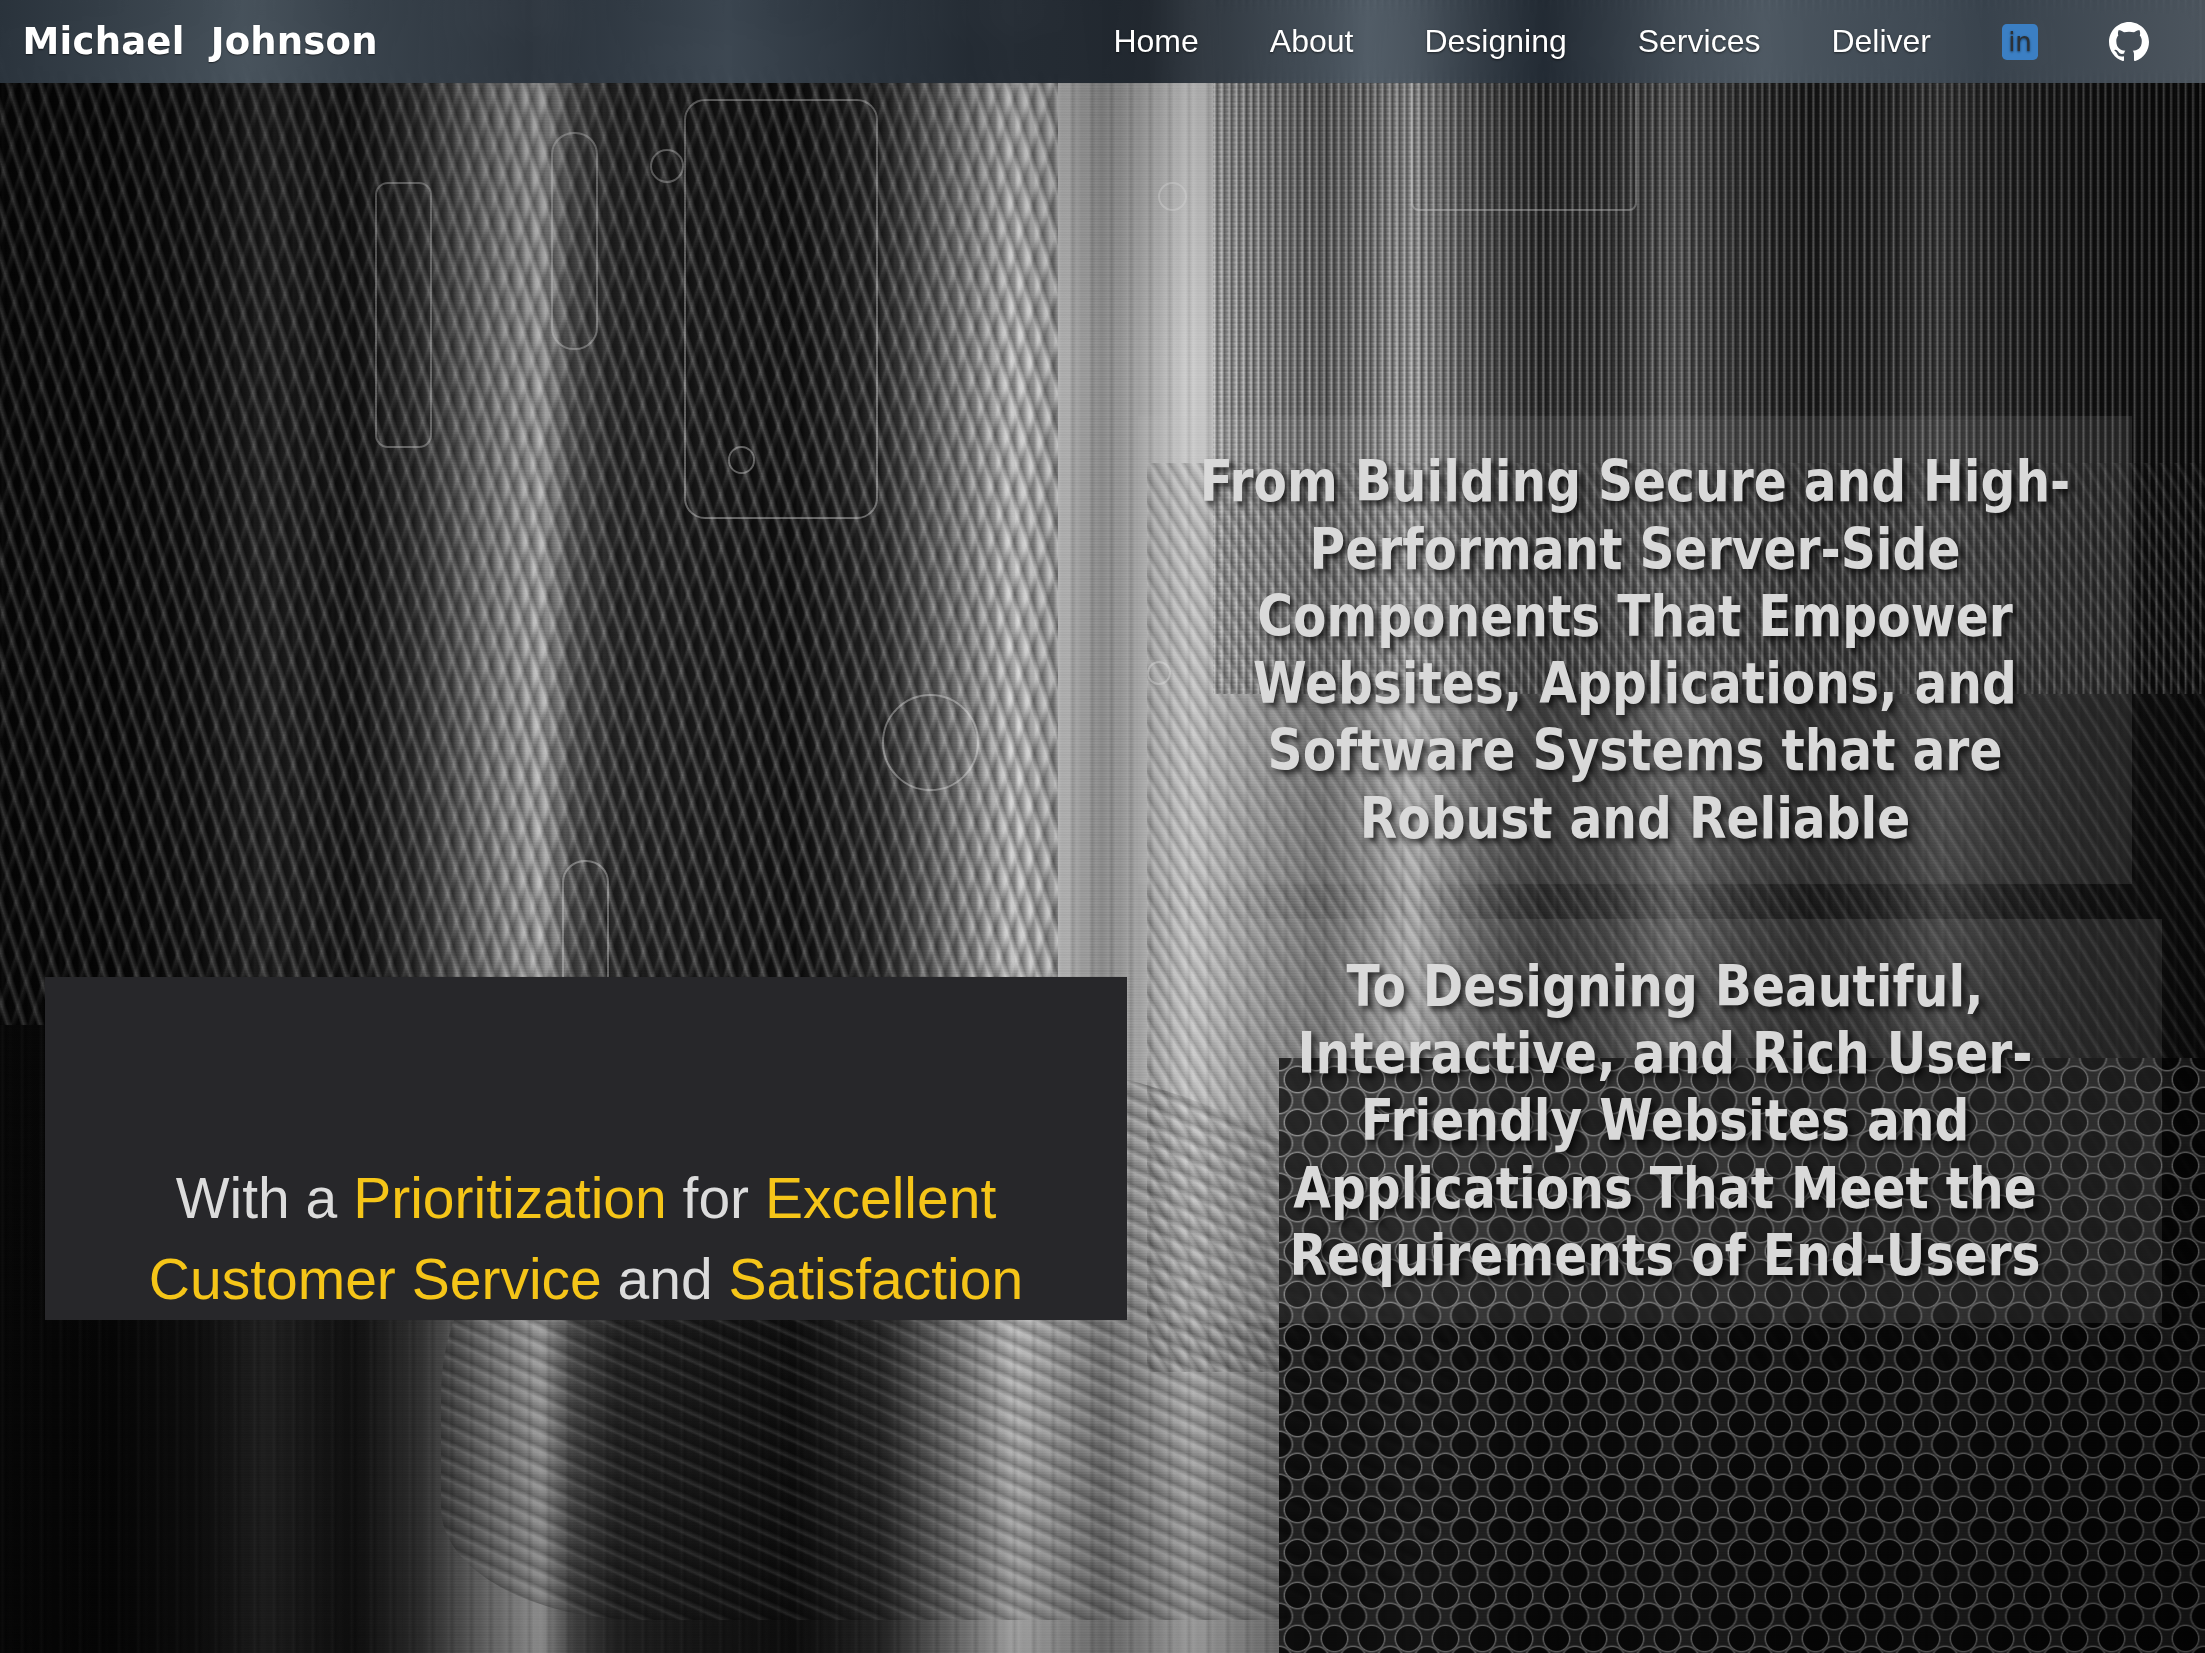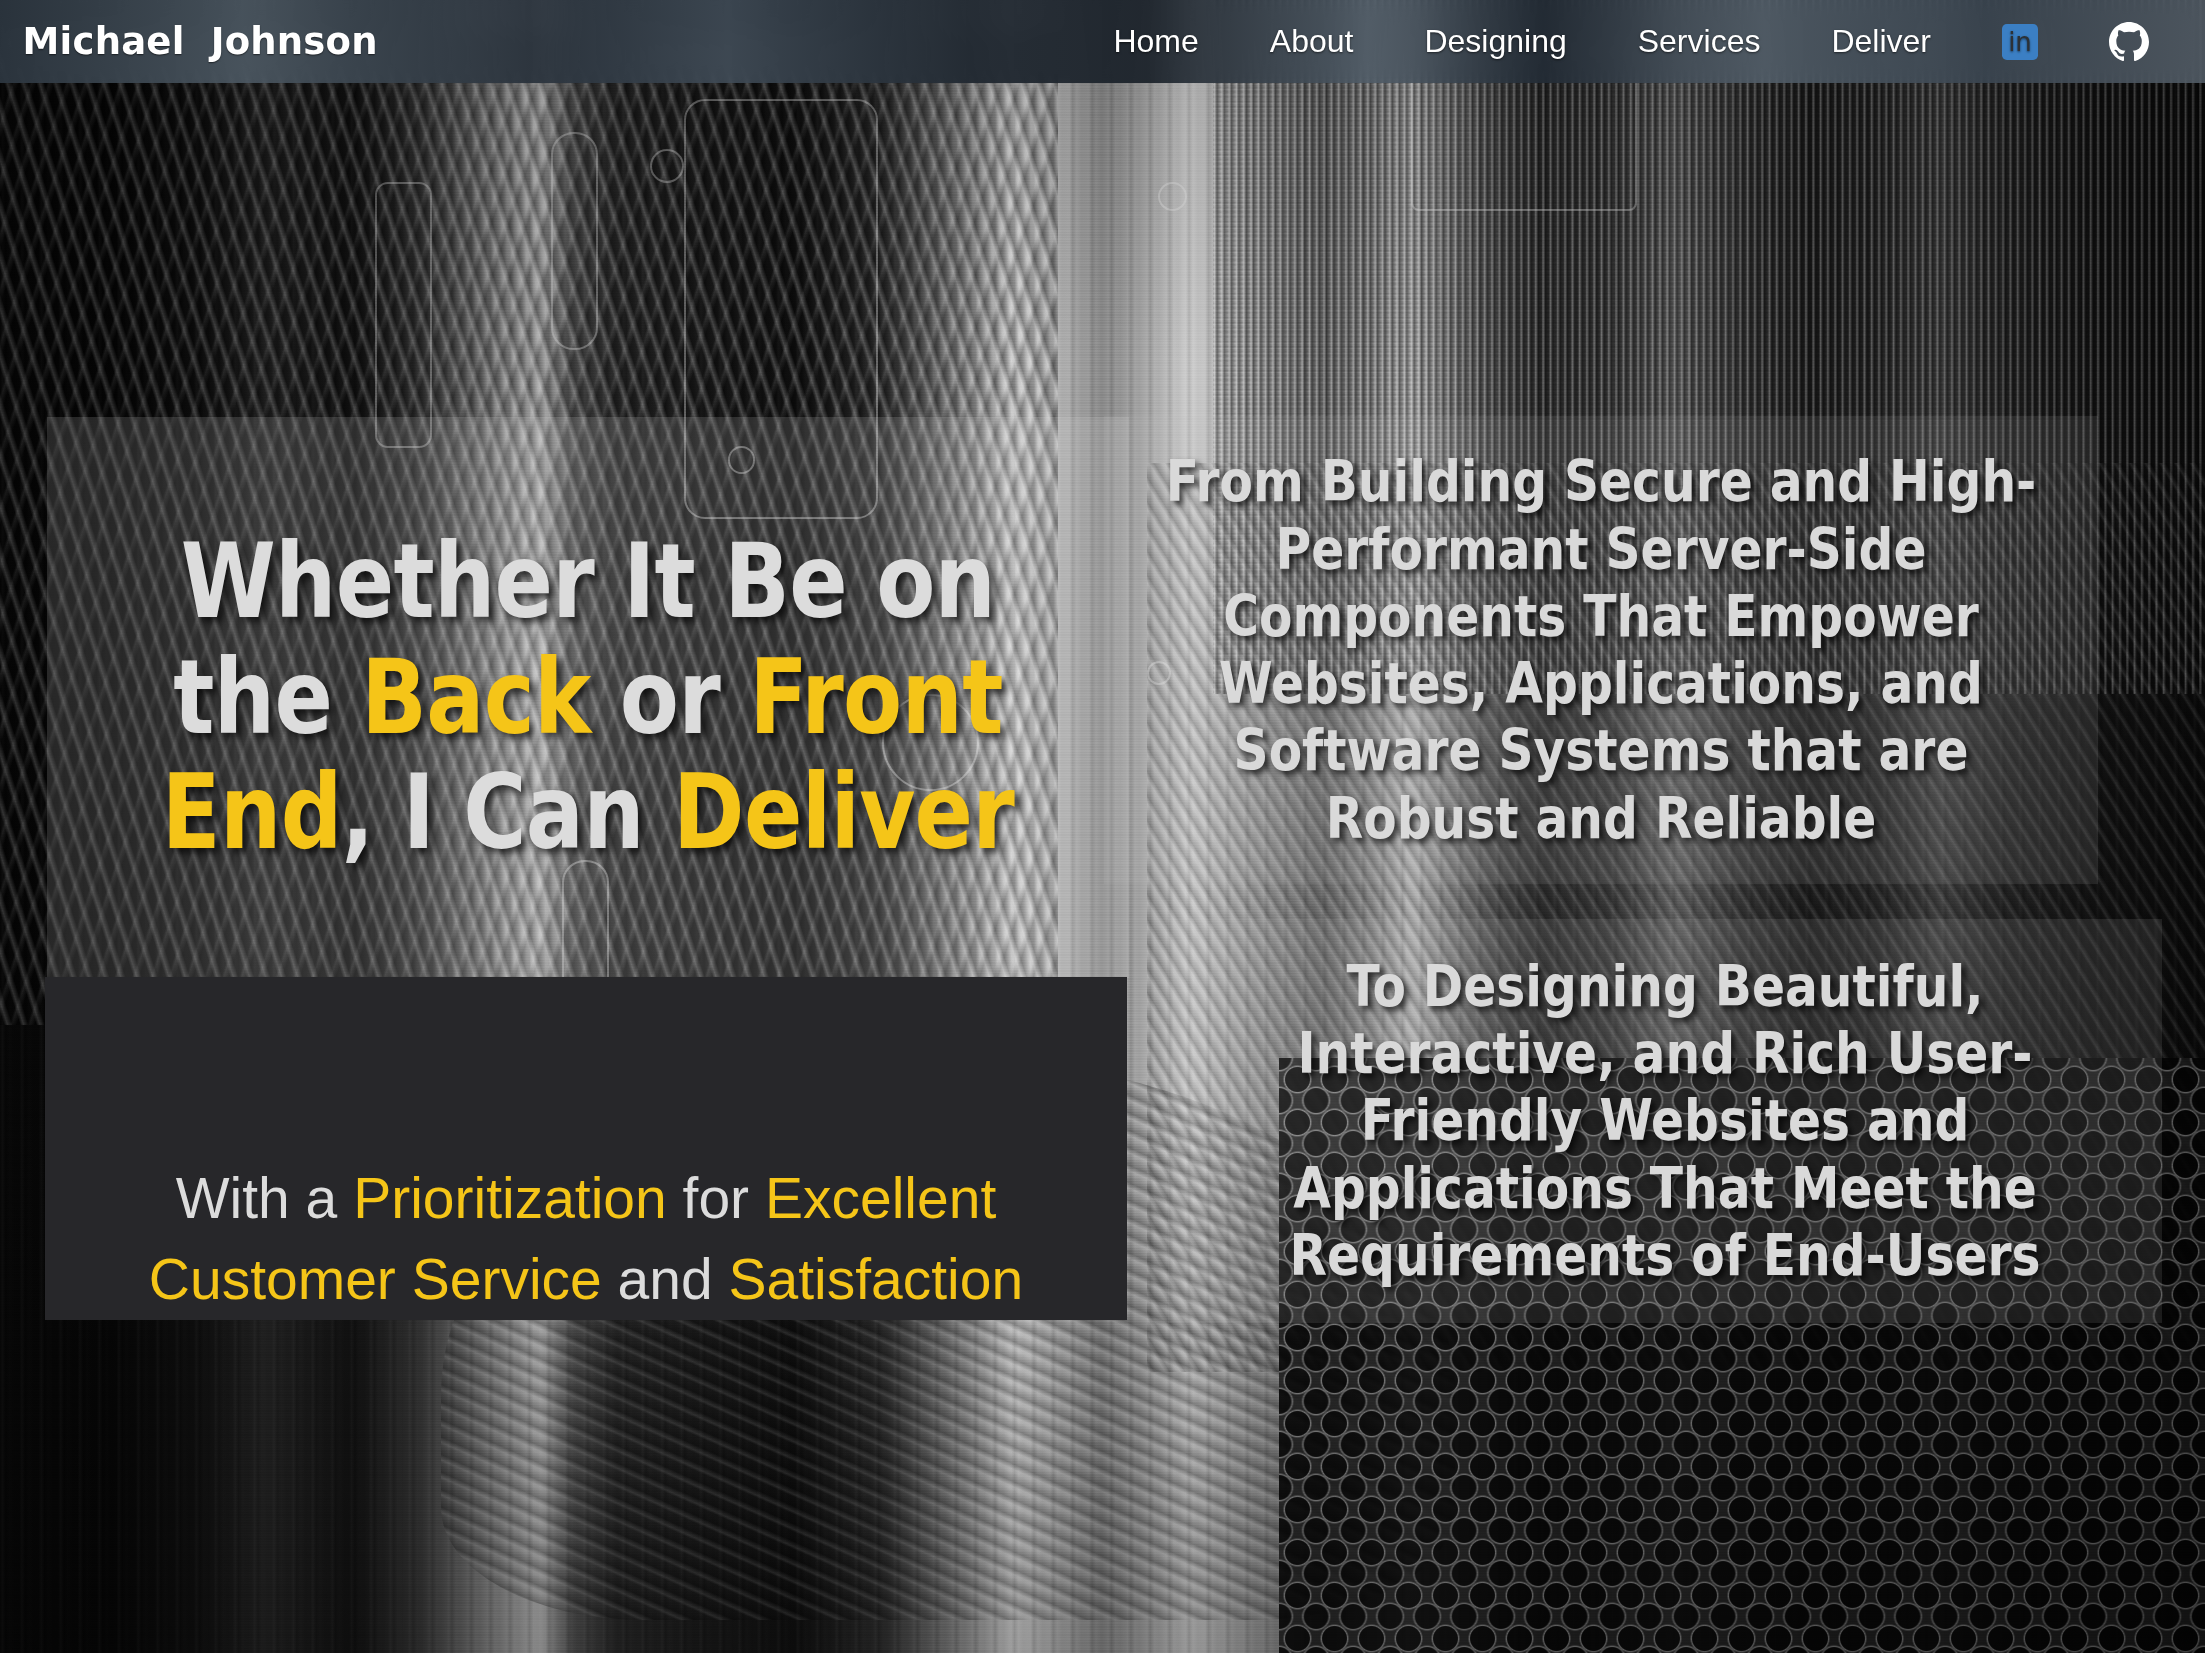--- a/index.html
+++ b/index.html
@@ -195,21 +195,21 @@
     font-weight:400; font-size:57px; line-height:1.42;
     color:#dcdcdc; text-align:center; padding:0 48px;
   }
   .subtitle .hl{ color:#f5c518; }
 
   .panel-right{
     position:absolute; z-index:20;
     background:rgba(200,200,200,.12);
     display:flex; align-items:center; justify-content:center;
   }
-  .panel-right-1{ left:1104px; top:416px; width:994px; height:468px; }
+  .panel-right-1{ left:1138px; top:416px; width:994px; height:468px; }
   .panel-right-2{ left:1168px; top:919px; width:994px; height:404px; }
   .right-text{
     font-family:"DejaVu Sans Condensed","Liberation Sans Narrow","Liberation Sans", sans-serif;
     font-weight:700; font-size:57px; line-height:1.18;
     color:#d9d9d9; text-align:center; padding:0 19.4px;
     text-shadow:4px 4px 6.5px rgba(0,0,0,.7);
     transform:scaleX(.95); transform-origin:center;
   }
 </style>
 </head>
@@ -256,23 +256,20 @@
       <a href="#" class="nav-icon">
         <span style="display:flex;">
           <svg width="40" height="40" viewBox="0 0 16 16" aria-hidden="true">
             <path fill="#ffffff" d="M8 0C3.58 0 0 3.58 0 8c0 3.54 2.29 6.53 5.47 7.59.4.07.55-.17.55-.38 0-.19-.01-.82-.01-1.49-2.01.37-2.53-.49-2.69-.94-.09-.23-.48-.94-.82-1.13-.28-.15-.68-.52-.01-.53.63-.01 1.08.58 1.23.82.72 1.21 1.87.87 2.33.66.07-.52.28-.87.51-1.07-1.78-.2-3.64-.89-3.64-3.95 0-.87.31-1.59.82-2.15-.08-.2-.36-1.02.08-2.12 0 0 .67-.21 2.2.82.64-.18 1.32-.27 2-.27s1.36.09 2 .27c1.53-1.04 2.2-.82 2.2-.82.44 1.1.16 1.92.08 2.12.51.56.82 1.27.82 2.15 0 3.07-1.87 3.75-3.65 3.95.29.25.54.73.54 1.48 0 1.07-.01 1.93-.01 2.2 0 .21.15.46.55.38A8.01 8.01 0 0 0 16 8c0-4.42-3.58-8-8-8z"></path>
           </svg>
         </span>
       </a>
     </nav>
   </header>
 
-  <section class="panel-headline">
-    <h1 class="headline" id="headline"><span>Whether It Be on the </span><span class="hl">Back</span><span> or </span><span class="hl">Front End</span><span>, I Can </span><span class="hl">Deliver</span></h1>
-  </section>
 
   <section class="panel-sub">
     <p class="subtitle" id="subtitle"><span>With a </span><span class="hl">Prioritization</span><span> for </span><span class="hl">Excellent Customer Service</span><span> and </span><span class="hl">Satisfaction</span></p>
   </section>
 
   <section class="panel-right panel-right-1">
     <p class="right-text">From Building Secure and High-Performant Server-Side Components That Empower Websites, Applications, and Software Systems that are Robust and Reliable</p>
   </section>
 
   <section class="panel-right panel-right-2">

